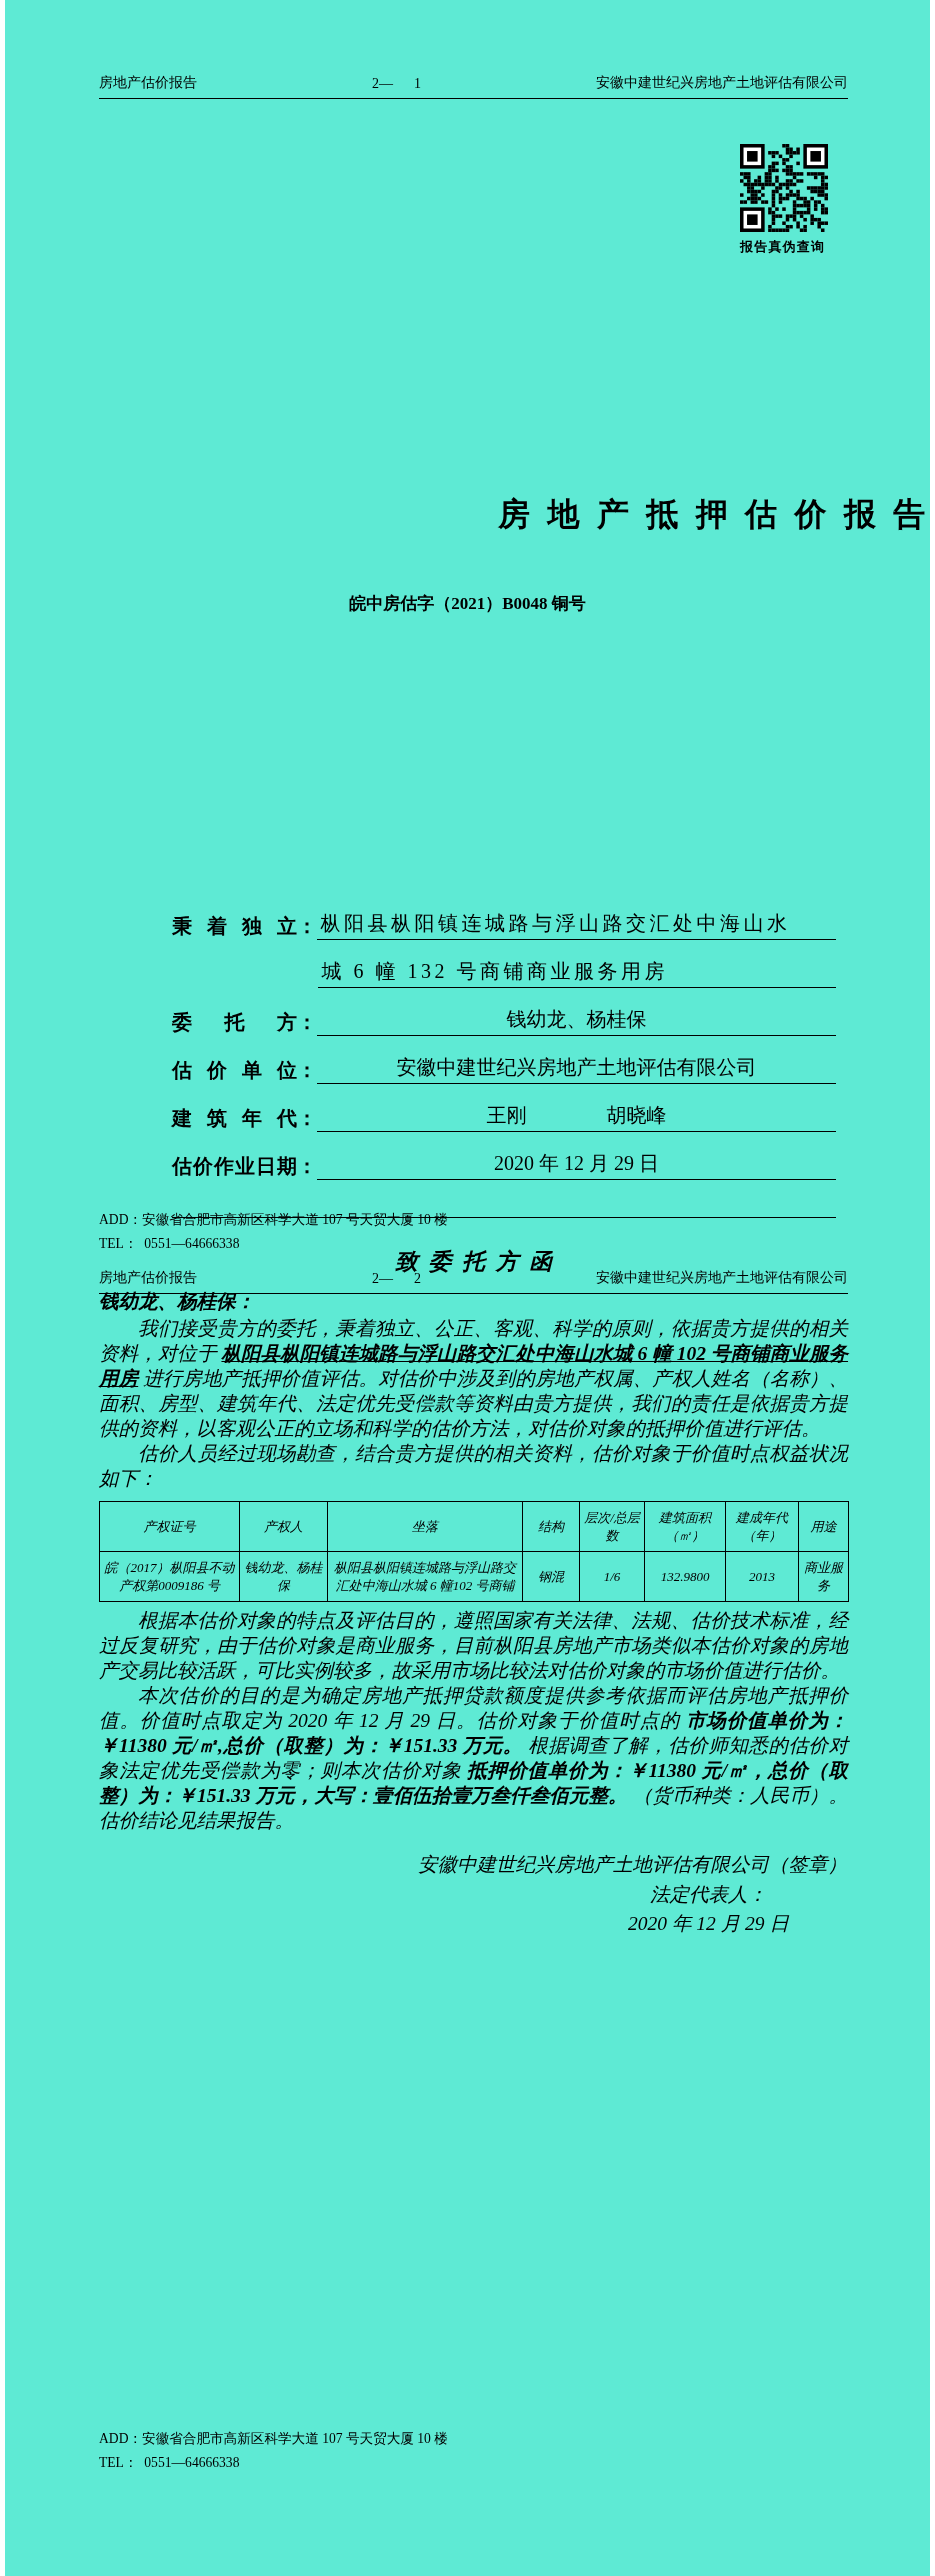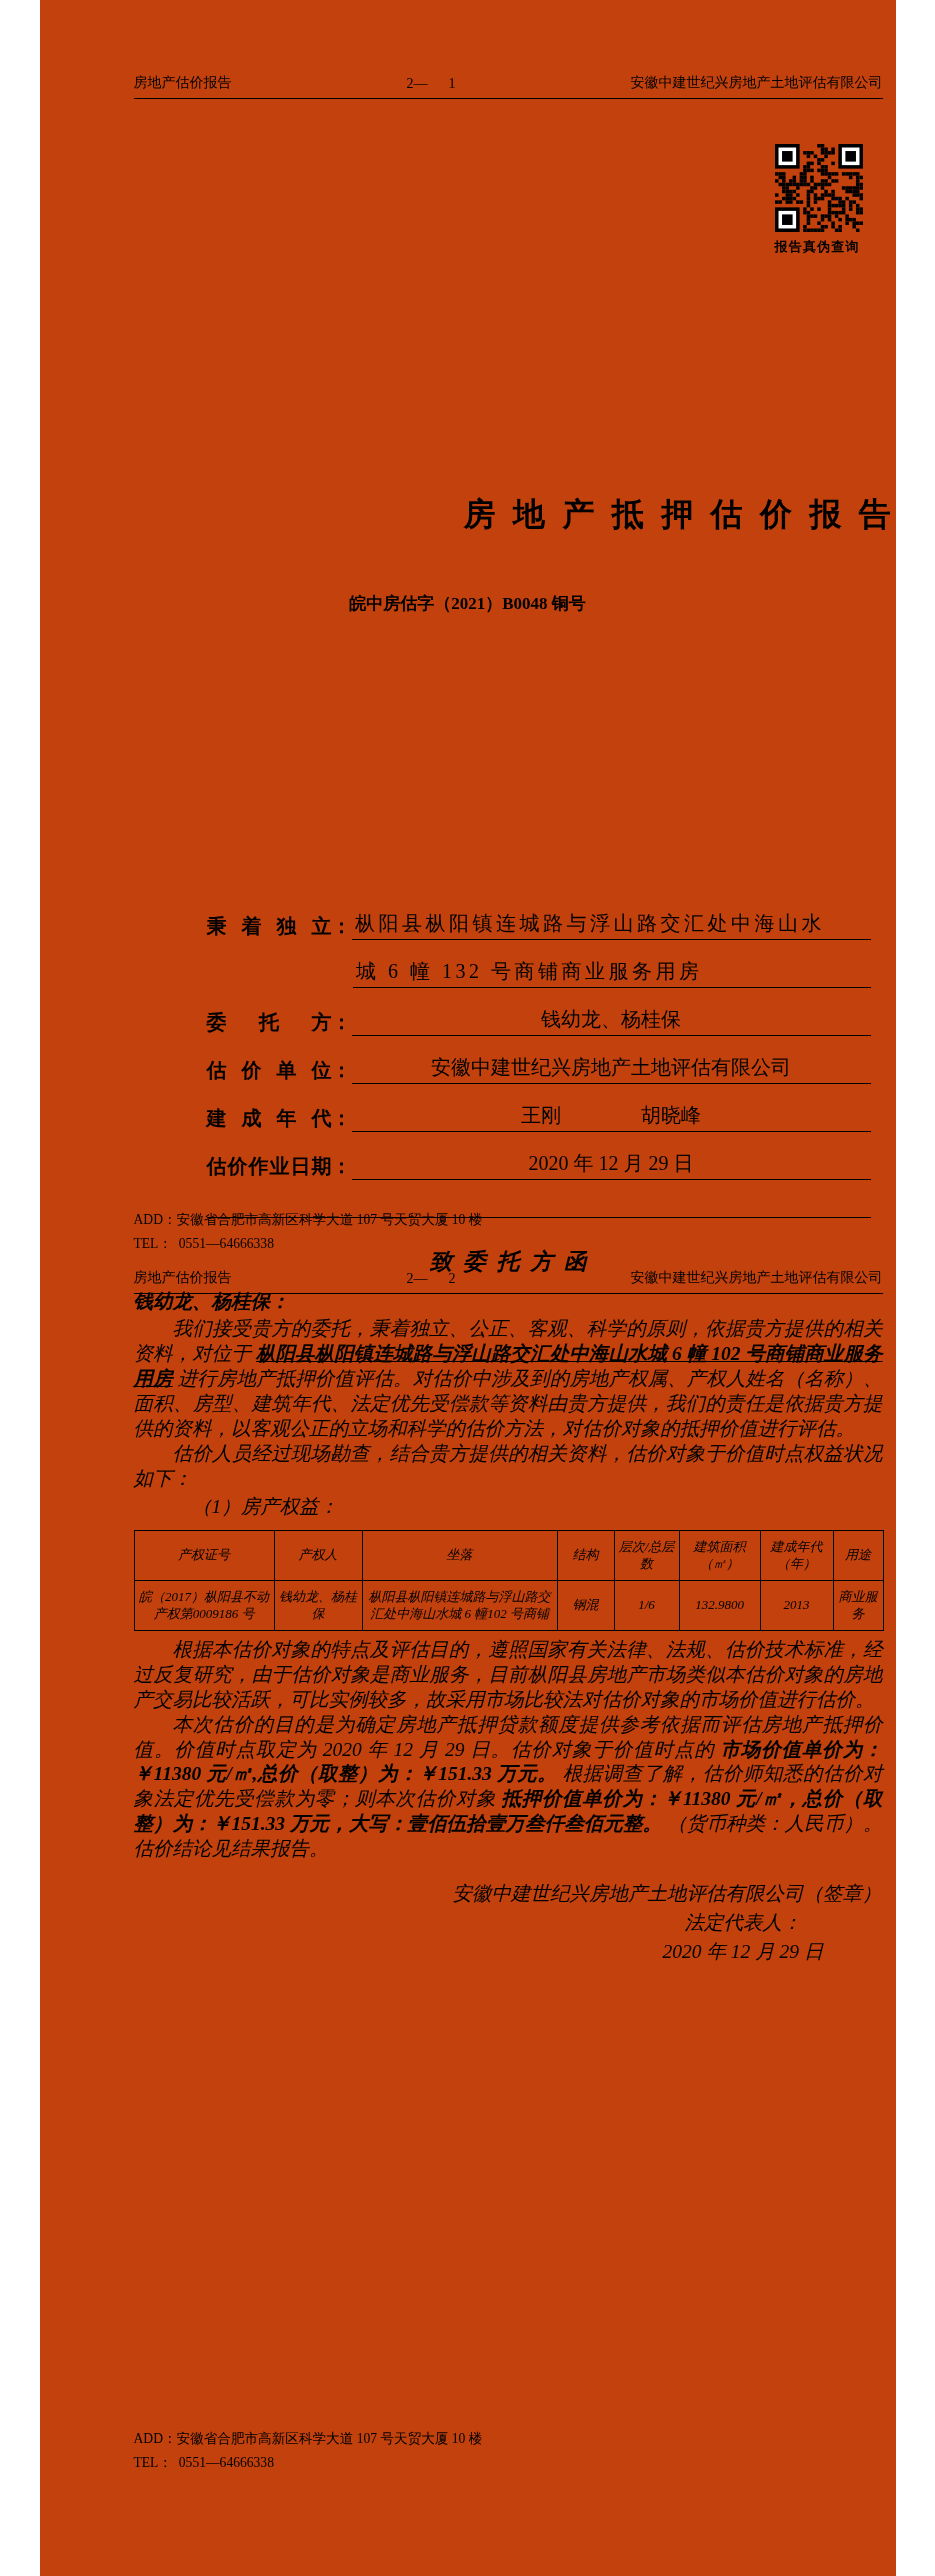--- a/index.html
+++ b/index.html
@@ -1,22 +1,22 @@
 <!DOCTYPE html>
 <html style="font-size:9.4px"><head>
 <meta charset="utf-8">
 <style>
   * { margin: 0; padding: 0; box-sizing: border-box; }
   html, body { background: #ffffff; }
   .sheet {
     position: relative;
-    width: 856px;
+    width: 925px;
     height: 2576px;
     margin: 0 auto;
-    background: #c2410c;
+    background: #5eead4;
     color: #000000;
     font-family: "Liberation Serif", "DejaVu Serif", serif;
     overflow: hidden;
   }
   .pre { white-space: pre; }
 
   
   .page-header {
     position: absolute;
     left: 94px;
@@ -345,21 +345,21 @@
       <span class="form-label">委托方</span>
       <span class="form-colon">：</span>
       <span class="form-value">钱幼龙、杨桂保</span>
     </div>
     <div class="form-row">
       <span class="form-label">估价单位</span>
       <span class="form-colon">：</span>
       <span class="form-value">安徽中建世纪兴房地产土地评估有限公司</span>
     </div>
     <div class="form-row">
-      <span class="form-label">建成年代</span>
+      <span class="form-label">建筑年代</span>
       <span class="form-colon">：</span>
       <span class="form-value">王刚　　　　胡晓峰</span>
     </div>
     <div class="form-row">
       <span class="form-label">估价作业日期</span>
       <span class="form-colon">：</span>
       <span class="form-value">2020 年 12 月 29 日</span>
     </div>
     <div class="form-blank"></div>
   </div>
@@ -380,21 +380,20 @@
     <div class="salutation">钱幼龙、杨桂保：</div>
 
     <p class="para">
       <span>我们接受贵方的委托，秉着独立、公正、客观、科学的原则，依据贵方提供的相关资料，对位于</span>
       <span class="b u">枞阳县枞阳镇连城路与浮山路交汇处中海山水城 6 幢 102 号商铺商业服务用房</span>
       <span>进行房地产抵押价值评估。对估价中涉及到的房地产权属、产权人姓名（名称）、面积、房型、建筑年代、法定优先受偿款等资料由贵方提供，我们的责任是依据贵方提供的资料，以客观公正的立场和科学的估价方法，对估价对象的抵押价值进行评估。</span>
     </p>
 
     <p class="para">估价人员经过现场勘查，结合贵方提供的相关资料，估价对象于价值时点权益状况如下：</p>
 
-    <p class="section-label">（1）房产权益：</p>
 
     <table class="rights">
       <colgroup>
         <col style="width:140px">
           <col style="width:88px">
           <col style="width:195px">
           <col style="width:57px">
         <col style="width:65px">
           <col style="width:81px">
           <col style="width:73px">

